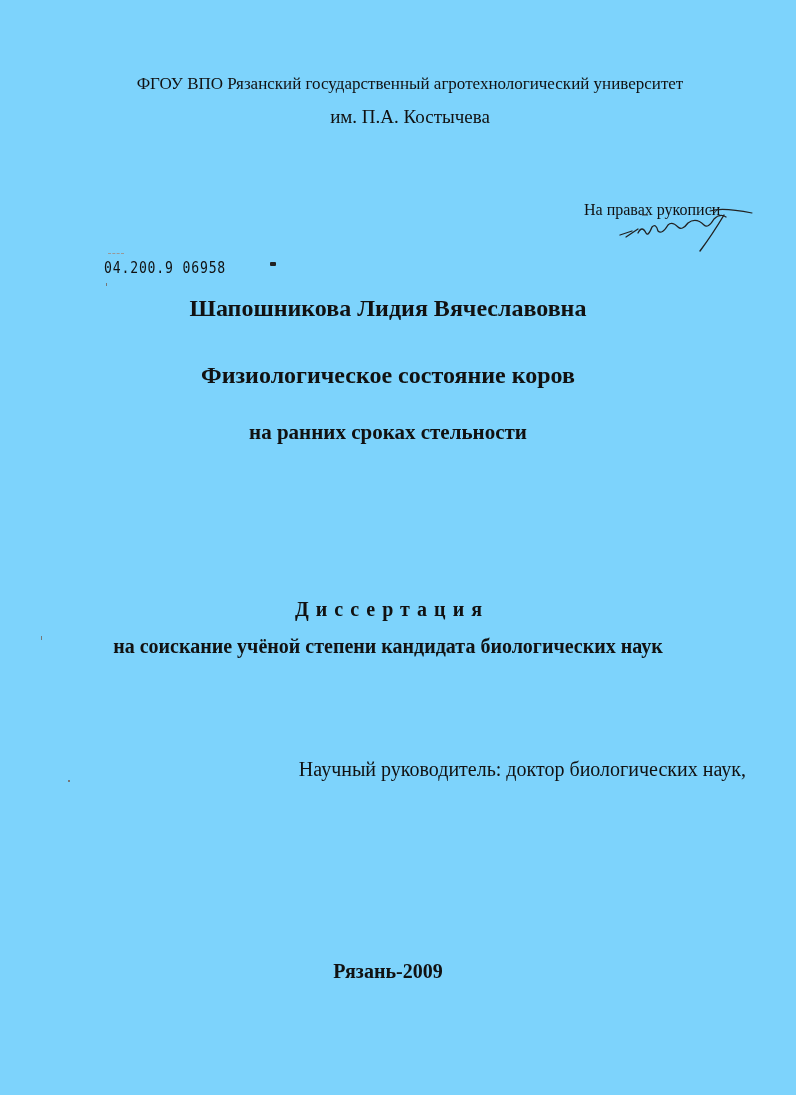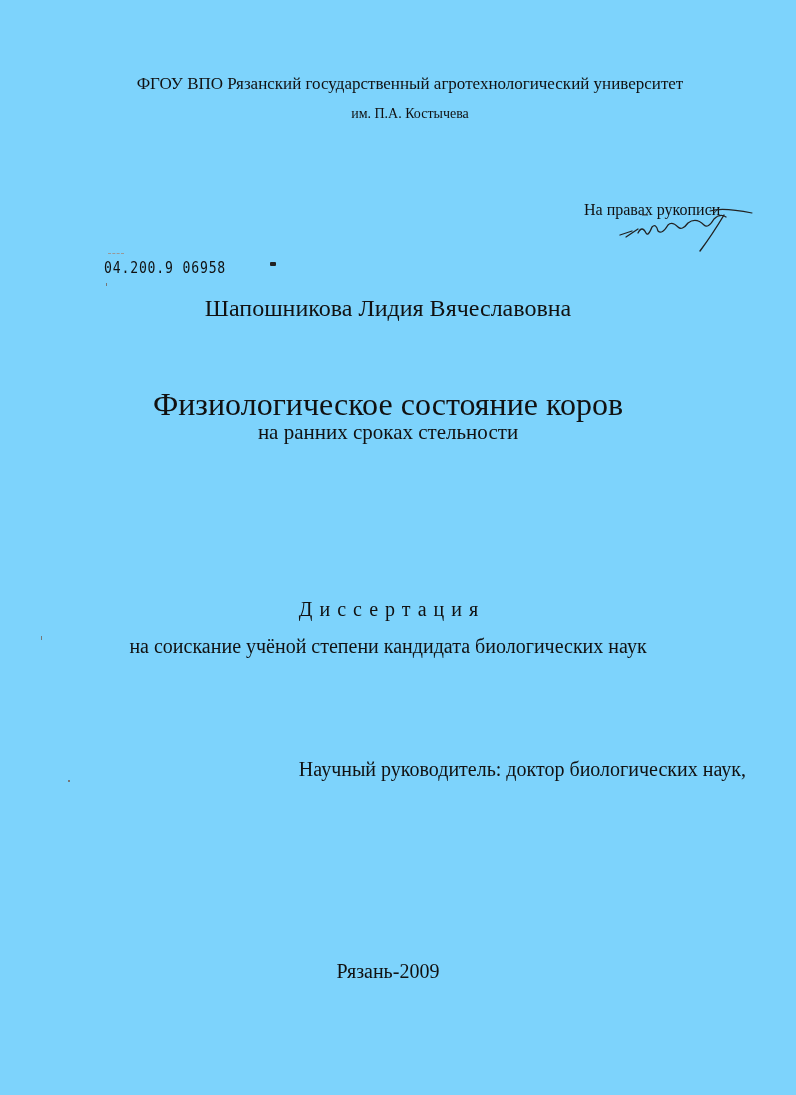--- a/index.html
+++ b/index.html
@@ -22,31 +22,32 @@
       background: #7dd3fc;
     }
     .line {
       position: absolute;
       white-space: nowrap;
     }
     .center {
       left: 0;
       width: 776px;
       text-align: center;
+      font-weight: bold;
     }
     .inst1 {
       top: 74px;
       font-size: 17px;
       left: 100px;
       width: 620px;
       text-align: center;
     }
     .inst2 {
       top: 106px;
-      font-size: 14px;
+      font-size: 19px;
       left: 100px;
       width: 620px;
       text-align: center;
     }
     .rights {
       top: 201px;
       left: 584px;
       font-size: 16px;
     }
     .signature {
@@ -81,22 +82,22 @@
       left: 108px;
       top: 253px;
       width: 16px;
       border-top: 1px dashed #999;
     }
     .author {
       top: 295px;
       font-size: 24px;
     }
     .title1 {
-      top: 386px;
-      font-size: 32px;
+      top: 362px;
+      font-size: 24px;
       text-align: center;
     }
     .title2 {
       top: 420px;
       font-size: 21px;
     }
     .spec {
       top: 505px;
       font-size: 24px;
     }

